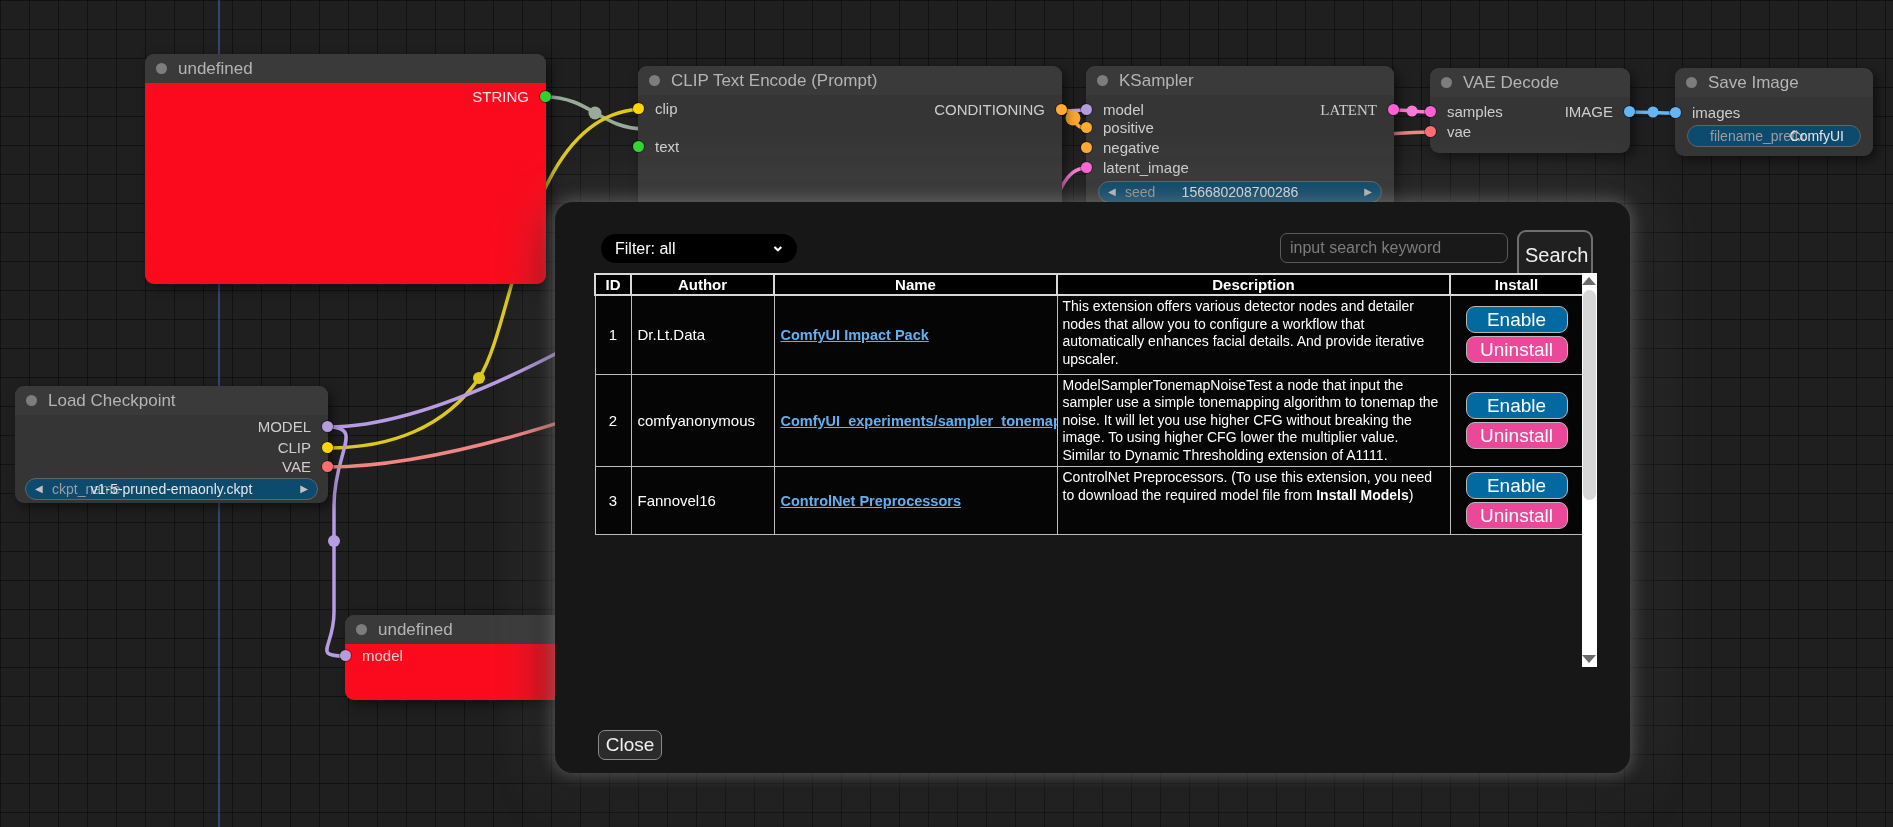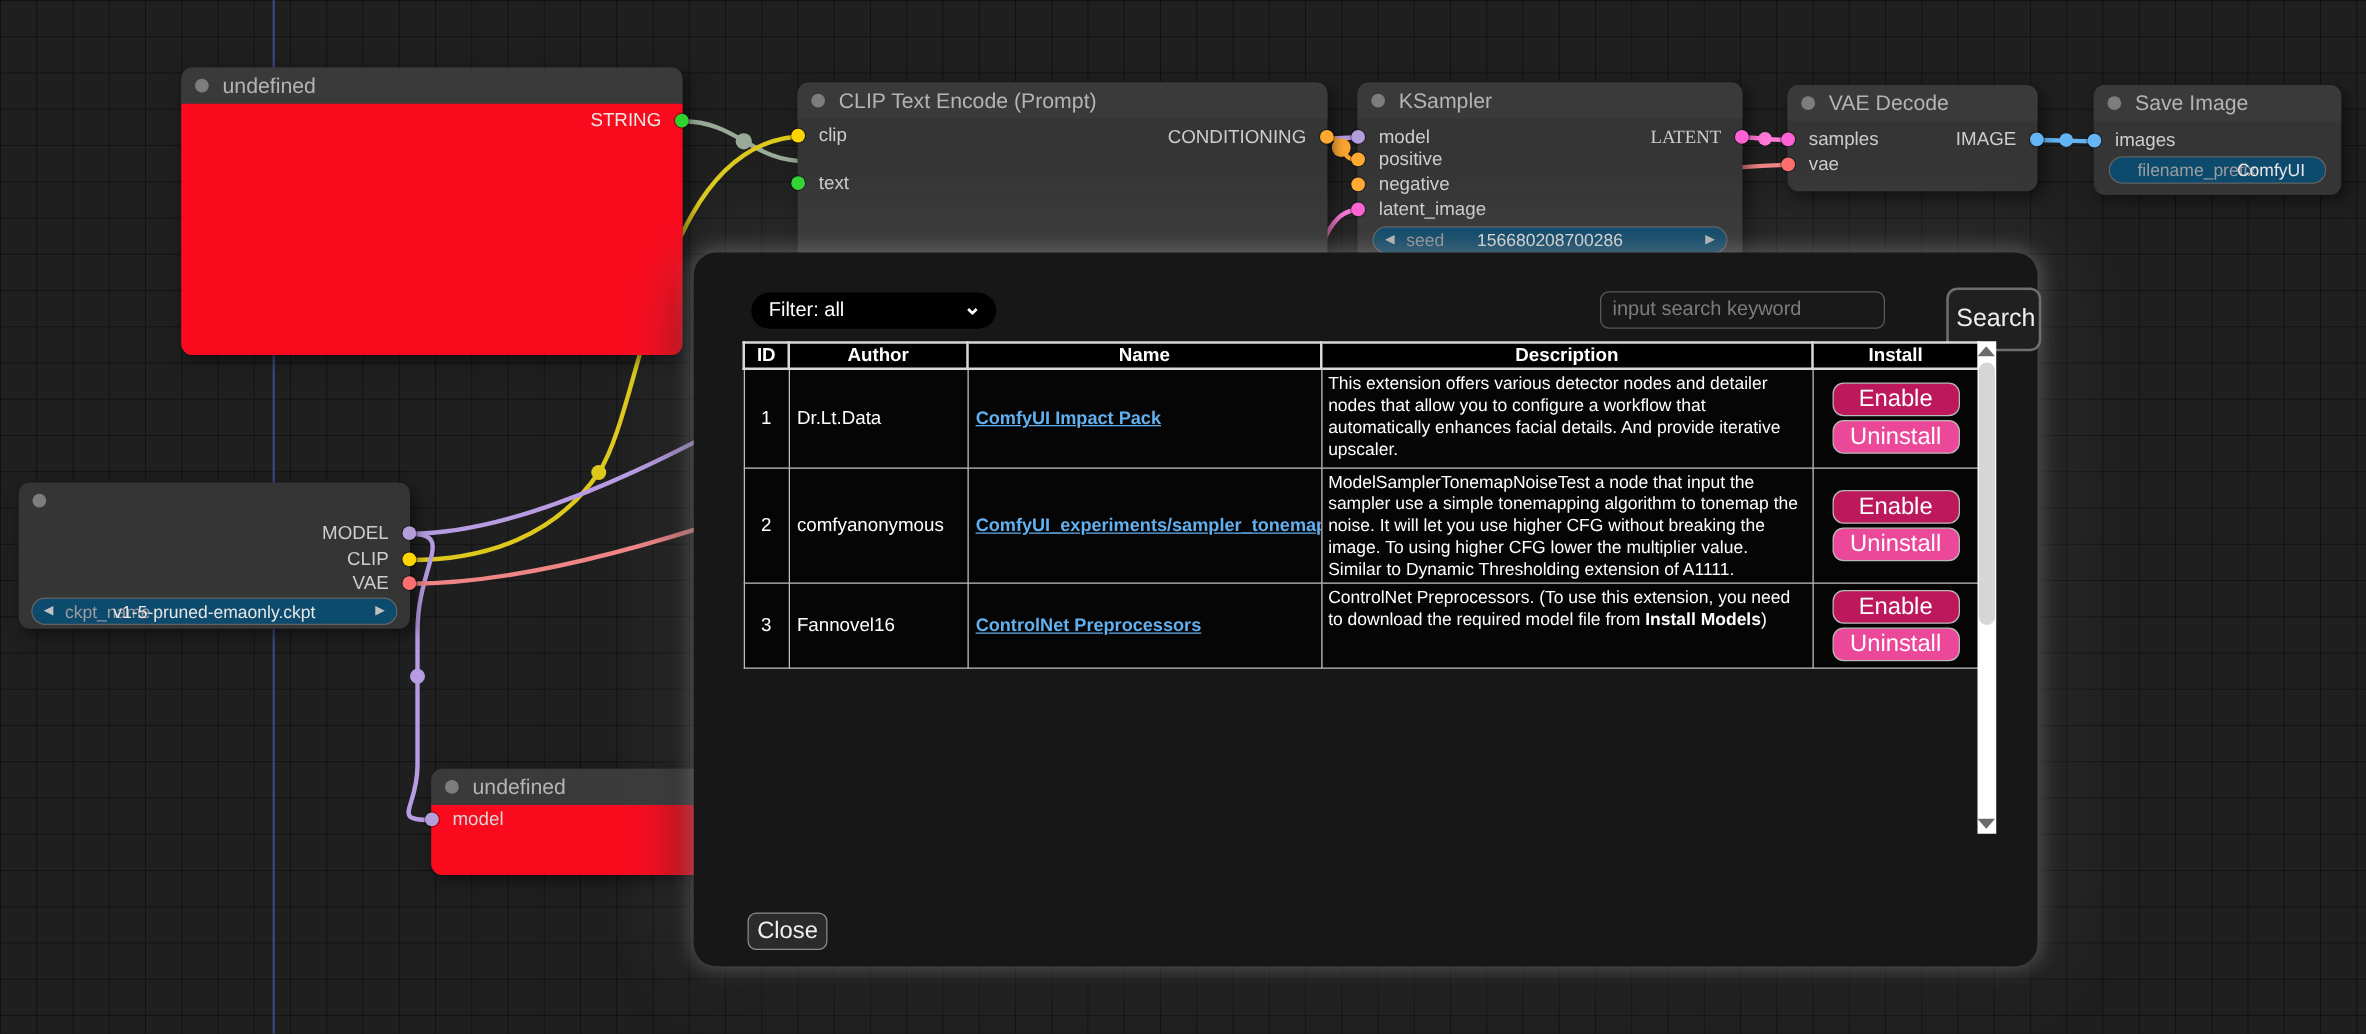--- a/index.html
+++ b/index.html
@@ -46,33 +46,33 @@
           box-shadow:0 0 16px 3px rgba(255,255,255,.22), 0 0 70px 16px rgba(255,255,255,.10), 0 14px 50px rgba(0,0,0,.7);}
   .filter-select{position:absolute;left:46px;top:32px;width:196px;height:29px;background:#000;
           border-radius:15px;color:#fff;font-size:16px;line-height:29px;padding:0 14px;box-sizing:border-box;cursor:pointer;}
   .filter-select .chev{position:absolute;right:12px;top:-3px;font-size:17px;font-weight:bold;color:#fff;}
   .search-input{position:absolute;left:725px;top:31px;width:228px;height:30px;background:#191919;
           border:1px solid #5a5a5a;border-radius:7px;color:#ddd;font-size:16px;padding:0 9px;box-sizing:border-box;
           font-family:"Liberation Sans",sans-serif;}
   .search-input::placeholder{color:#7c7c7c;}
   .search-btn{position:absolute;left:962px;top:28px;width:76px;height:51px;background:#202020;
           border:2px solid #6f6f6f;border-radius:9px;color:#efefef;font-size:20px;cursor:pointer;
-          font-family:"Liberation Sans",sans-serif;margin-left:40px;}
+          font-family:"Liberation Sans",sans-serif;}
   .scroll-area{position:absolute;left:39px;top:71px;width:1003px;height:394px;}
   .ext-table{border-collapse:collapse;table-layout:fixed;width:988px;font-size:15px;color:#fff;}
   .ext-table th{background:#000;border:2px solid #d8d8d8;font-size:15px;font-weight:bold;height:19px;padding:0 4px;margin-left:28px;}
   .ext-table td{background:#050505;border:1px solid #bdbdbd;padding:2px 6px;overflow:hidden;}
   .ext-table td.c-id{text-align:center;}
   .ext-table td.c-desc{font-size:14px;line-height:17.5px;vertical-align:top;padding:2px 5px;}
   .ext-table td.c-install{text-align:center;padding:2px 8px;}
   .name-link{color:#62b0f0;font-weight:bold;text-decoration:underline;font-size:14.5px;white-space:nowrap;cursor:pointer;}
   .btn-enable,.btn-uninstall{display:block;width:102px;height:27px;margin:3px auto;border-radius:9px;
           color:#fff;font-size:19px;line-height:25px;text-align:center;cursor:pointer;
           border:1px solid #b9b9b9;box-sizing:border-box;font-family:"Liberation Sans",sans-serif;padding:0;}
-  .btn-enable{background:#be185d;}
+  .btn-enable{background:#0369a1;}
   .btn-uninstall{background:#ec4899;}
   .vscrollbar{position:absolute;right:0;top:0;width:15px;height:394px;background:#ffffff;}
   .vscrollbar .thumb{position:absolute;left:1px;right:1px;top:17px;height:210px;background:#d6d6d6;border-radius:7px;}
   .sb-arrow{position:absolute;left:0;width:0;height:0;border-left:7.5px solid transparent;border-right:7.5px solid transparent;}
   .sb-arrow.up{top:4px;border-bottom:8px solid #6b6b6b;}
   .sb-arrow.down{bottom:4px;border-top:8px solid #6b6b6b;}
   .close-btn{position:absolute;left:43px;top:528px;width:64px;height:30px;background:#2b2b2b;
           border:1px solid #8a8a8a;border-radius:7px;color:#f0f0f0;font-size:19px;cursor:pointer;
           font-family:"Liberation Sans",sans-serif;padding:0;}
 </style>
@@ -190,20 +190,21 @@
     <span class="sdot" style="background:#64b5f6;"></span>
     <span class="slabel">images</span>
   </div>
   <div class="widget noarrow" style="left:12px;right:12px;top:57px;">
     <span class="wname">filename_prefix</span>
     <span class="wval">ComfyUI</span>
   </div>
 </div>
 
 <div class="node" style="left:15px;top:386px;width:313px;height:117px;">
+  <div class="ntitle">Load Checkpoint</div>
   <div class="ndot"></div>
   <div class="nbody"></div>
   <div class="slot out" style="top:32px;">
     <span class="slabel">MODEL</span>
     <span class="sdot" style="background:#b39ddb;"></span>
   </div>
   <div class="slot out" style="top:53px;">
     <span class="slabel">CLIP</span>
     <span class="sdot" style="background:#ffd500;"></span>
   </div>

